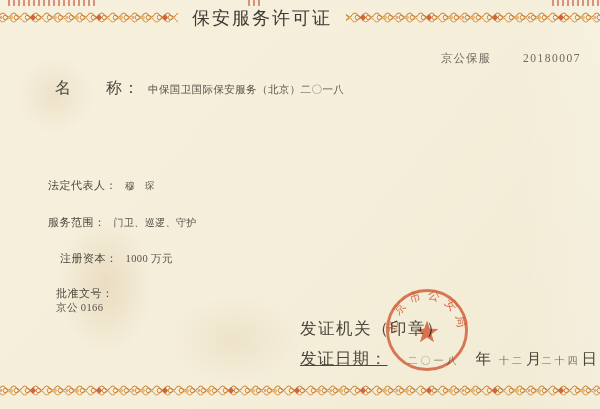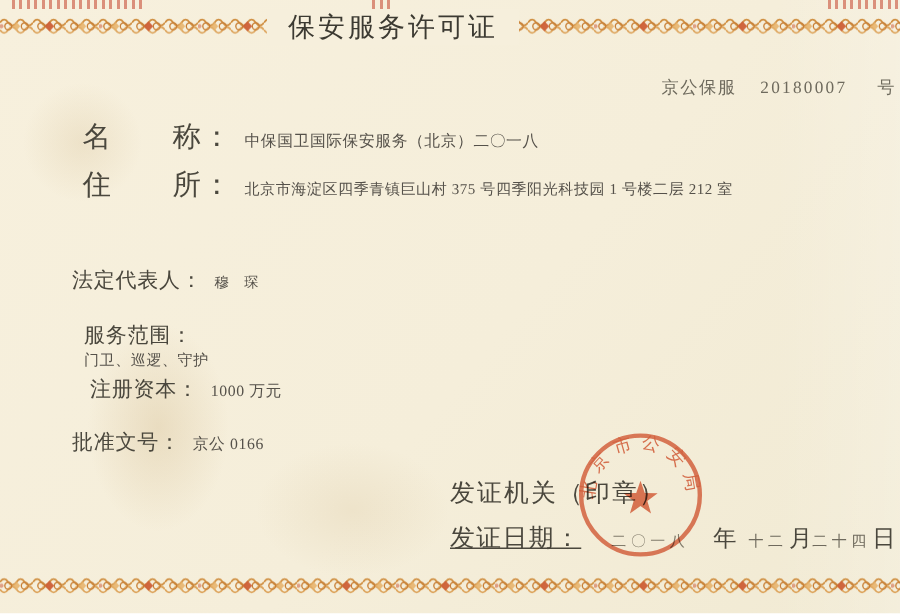--- a/index.html
+++ b/index.html
@@ -31,36 +31,36 @@
   .frag2 { left:248px; width:14px; }
   .frag3 { left:552px; width:48px; }
 
   .title {
     position:absolute; top:6px; left:262px; transform:translateX(-50%);
     background:#f6efdc; padding:0 14px; white-space:nowrap;
     font-size:18px; letter-spacing:2px; color:#3c3a32; font-weight:500;
   }
   .cert-no { position:absolute; top:51px; left:441px; font-size:11.5px; color:#6e6a5d;
     white-space:nowrap; letter-spacing:1px; }
-  .cert-no .num { margin-left:12px; letter-spacing:1.5px; }
+  .cert-no .num { margin-left:28px; letter-spacing:1.5px; }
   .cert-no .suffix { margin-left:16px; }
 
   .row { position:absolute; display:flex; align-items:baseline; white-space:nowrap; }
-  .lbl-lg { font-size:19px; color:#4a473d; letter-spacing:1px; }
-  .lbl-md { font-size:14px; color:#4a473d; letter-spacing:0.5px; }
+  .lbl-lg { font-size:16px; color:#4a473d; letter-spacing:1px; }
+  .lbl-md { font-size:11px; color:#4a473d; letter-spacing:0.5px; }
   .val { font-size:10.5px; color:#55514a; margin-left:8px; letter-spacing:0.4px; }
   .val-sm { font-size:10px; }
   .val-name { letter-spacing:4px; font-size:9.5px; }
 
   .row-name    { top:78px;  left:55px; }
   .row-address { top:110px; left:55px; }
   .row-legal   { top:178px; left:48px; }
-  .row-scope   { top:215px; left:48px;flex-direction:column; }
+  .row-scope   { top:215px; left:48px; }
   .row-capital { top:251px; left:32px;margin-left:28px; }
-  .row-approval{ top:286px; left:48px; }
+  .row-approval{ top:286px; left:48px;flex-direction:column; }
 
   .issuer { position:absolute; top:318px; left:300px; font-size:16.5px;
     letter-spacing:1.5px; color:#4a473d; white-space:nowrap; }
   .date-row { position:absolute; top:348px; left:300px; display:flex;
     align-items:baseline; white-space:nowrap; }
   .date-lbl { font-size:16.5px; color:#4a473d; letter-spacing:1px;text-decoration:underline; }
   .date-small { font-size:10px; color:#827c6c; letter-spacing:3px; }
   .date-year { margin-left:20px; }
   .date-unit { font-size:15.5px; color:#4a473d; }
   .u-year { margin-left:16px; }
@@ -131,24 +131,20 @@
     <span>京公保服</span>
     <span class="num">20180007</span>
     <span class="suffix">号</span>
   </div>
 
   <div class="row row-name">
     <span class="lbl-lg">名　　称：</span>
     <span class="val">中保国卫国际保安服务（北京）二〇一八</span>
   </div>
 
-  <div class="row row-address">
-    <span class="lbl-lg">住　　所：</span>
-    <span class="val val-sm">北京市海淀区四季青镇巨山村 375 号四季阳光科技园 1 号楼二层 212 室</span>
-  </div>
 
   <div class="row row-legal">
     <span class="lbl-md">法定代表人：</span>
     <span class="val val-name">穆 琛</span>
   </div>
 
   <div class="row row-scope">
     <span class="lbl-md">服务范围：</span>
     <span class="val val-sm">门卫、巡逻、守护</span>
   </div>

